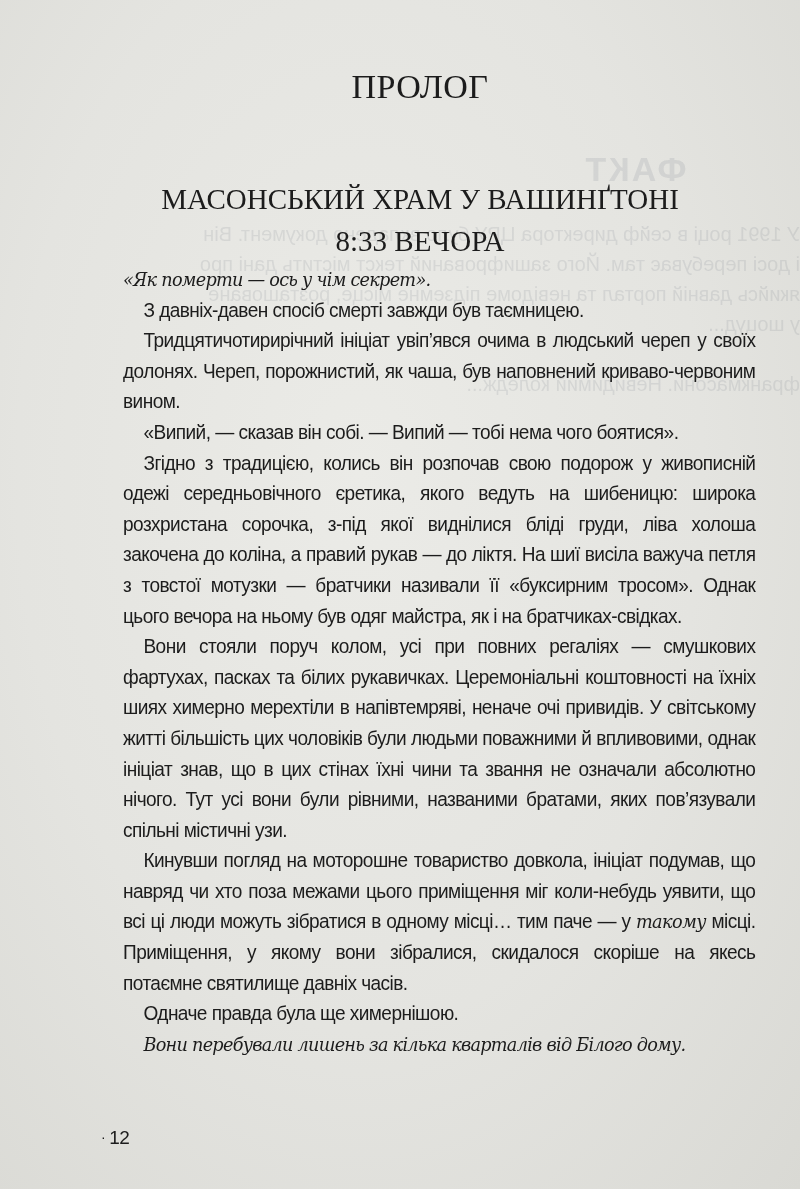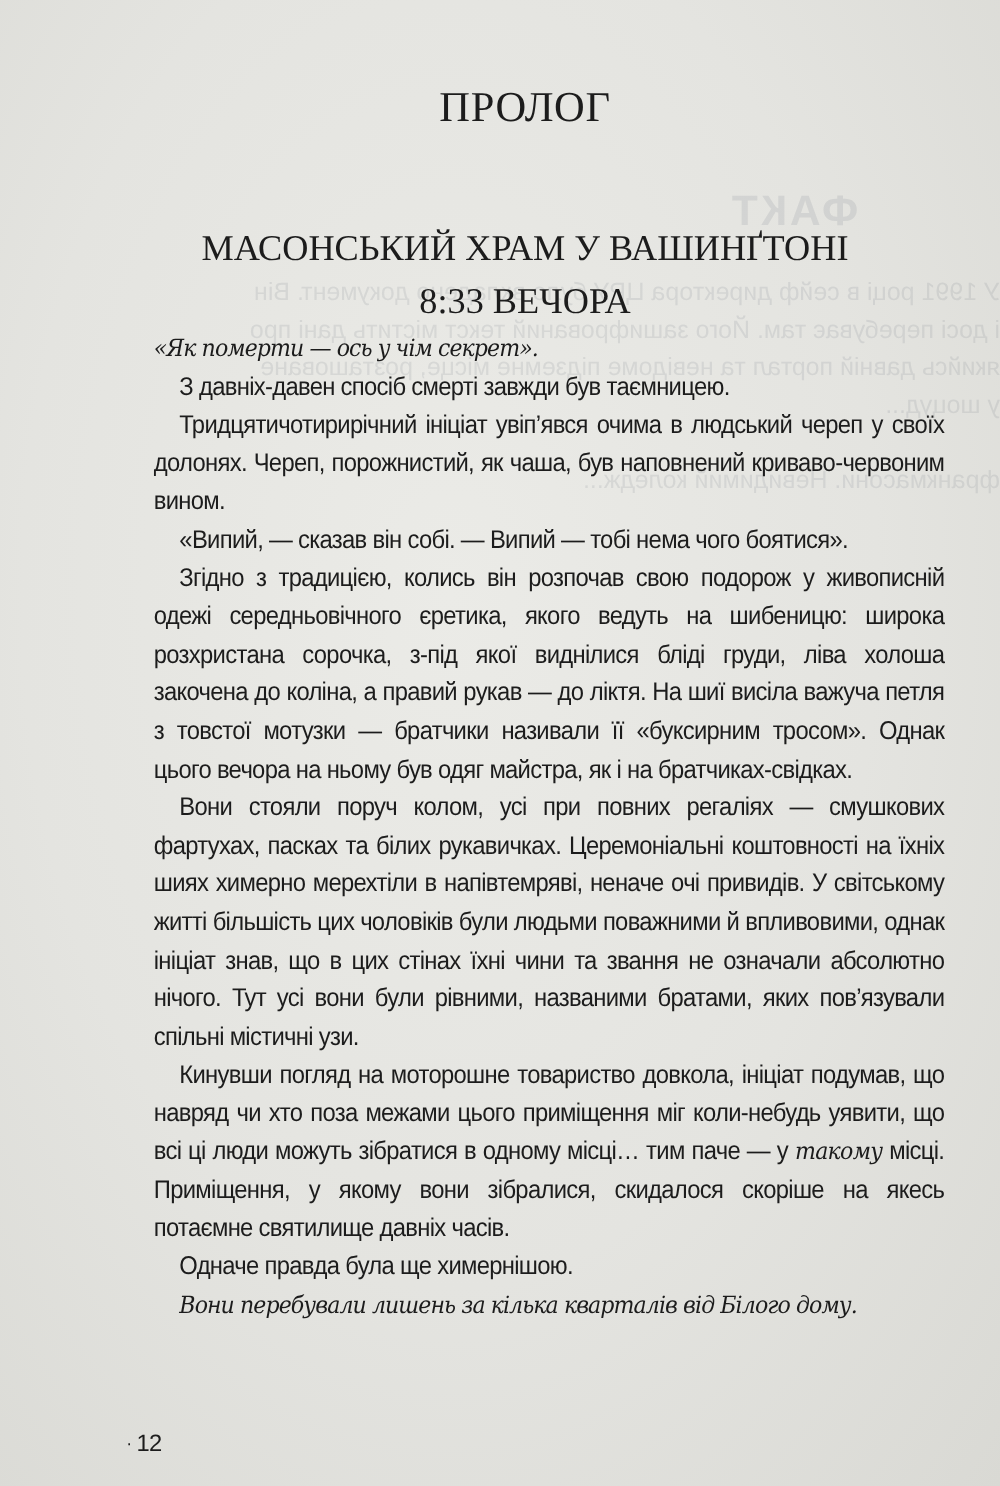--- a/index.html
+++ b/index.html
@@ -104,21 +104,20 @@
       font-style: italic;
       font-size: 19px;
     }
     .page-number {
       position: absolute;
       left: 101px;
       top: 1127px;
       font-family: "Liberation Sans", sans-serif;
       font-size: 19px;
       letter-spacing: -0.5px;
-      margin-top: 18px;
     }
     .page-number .dot {
       font-size: 14px;
       margin-right: 4px;
       vertical-align: 2px;
     }
   </style>
 </head>
 <body>
 

